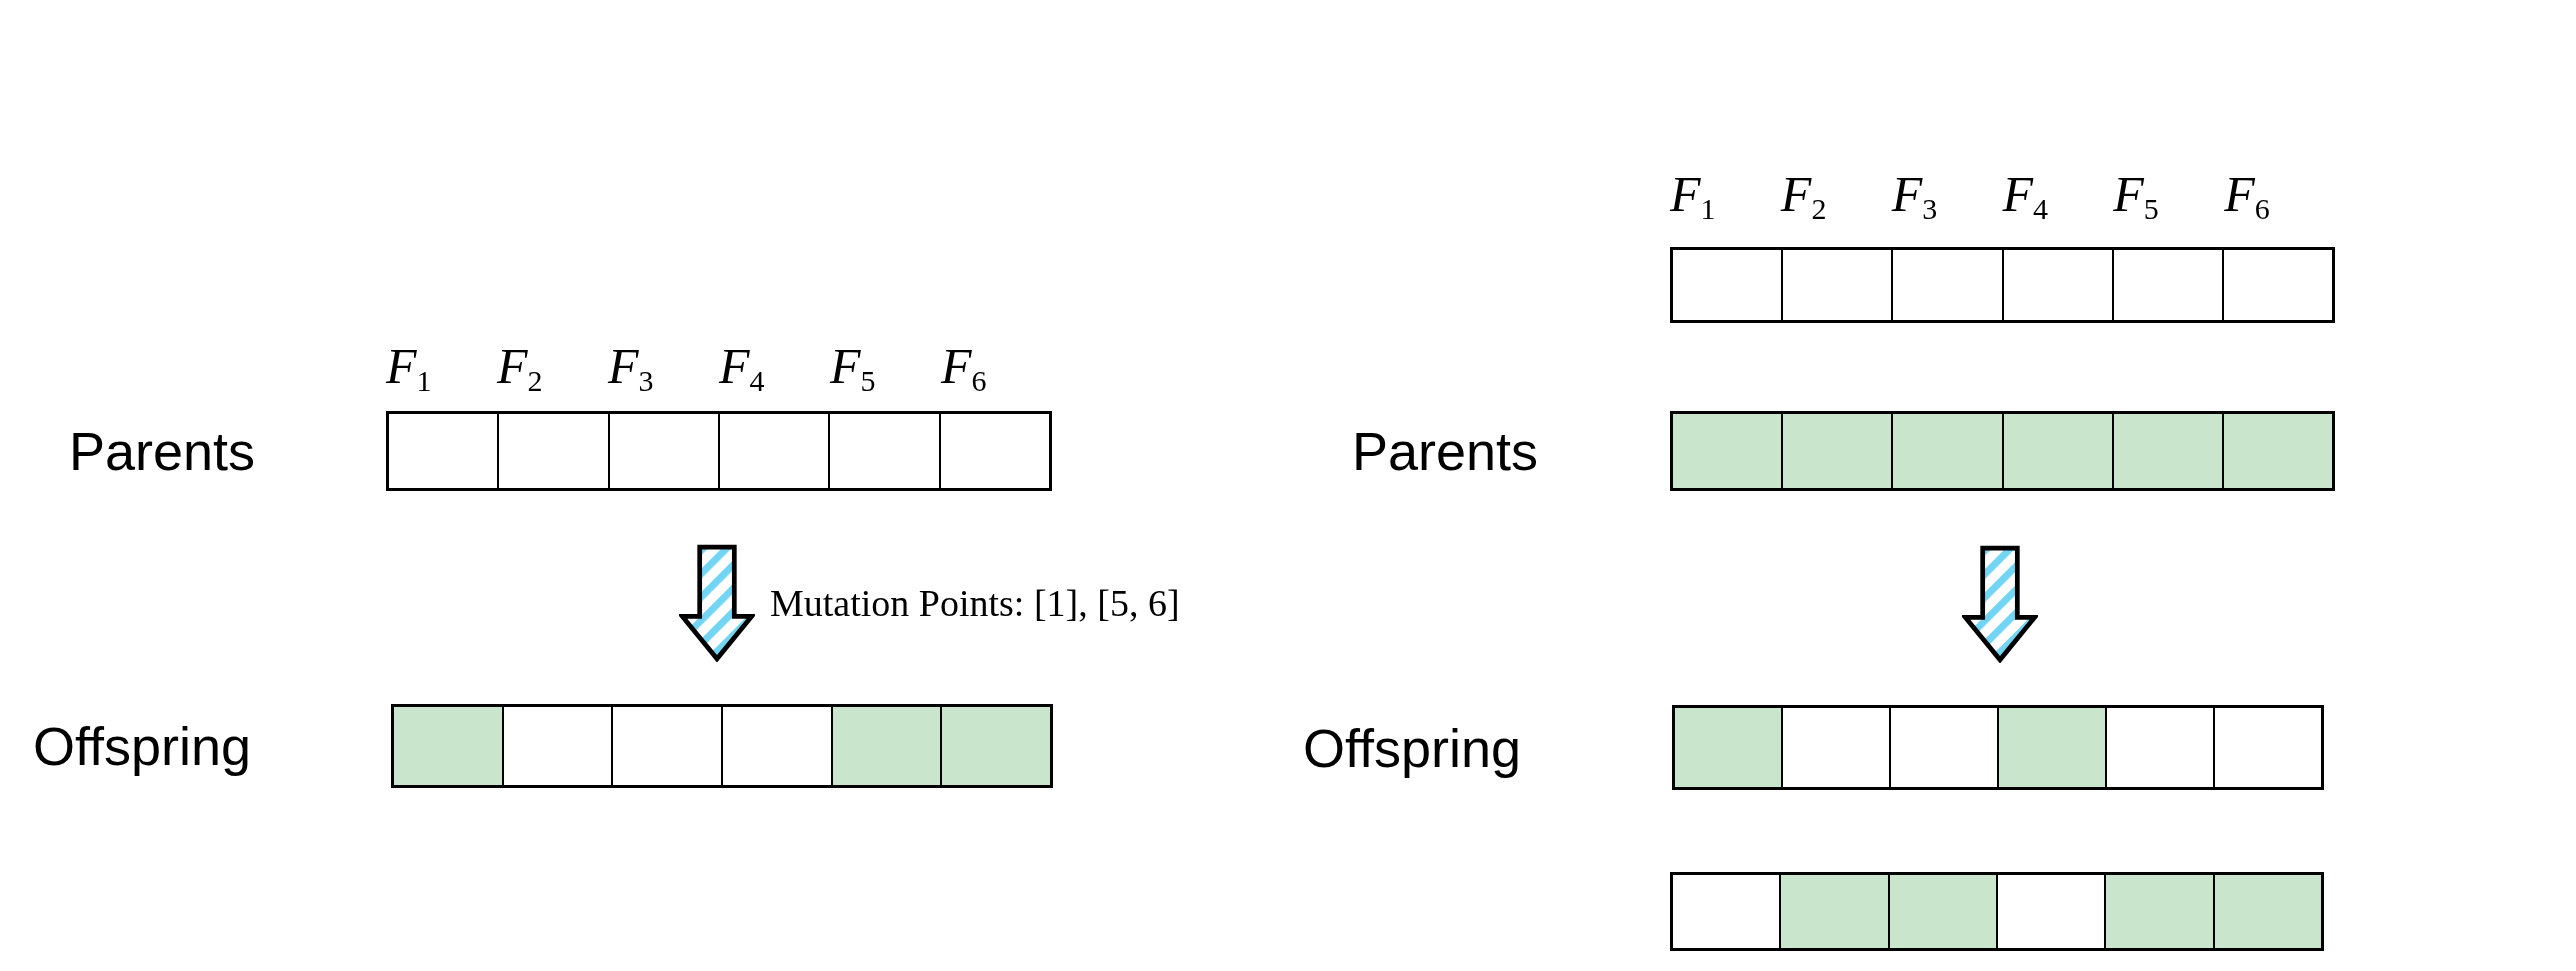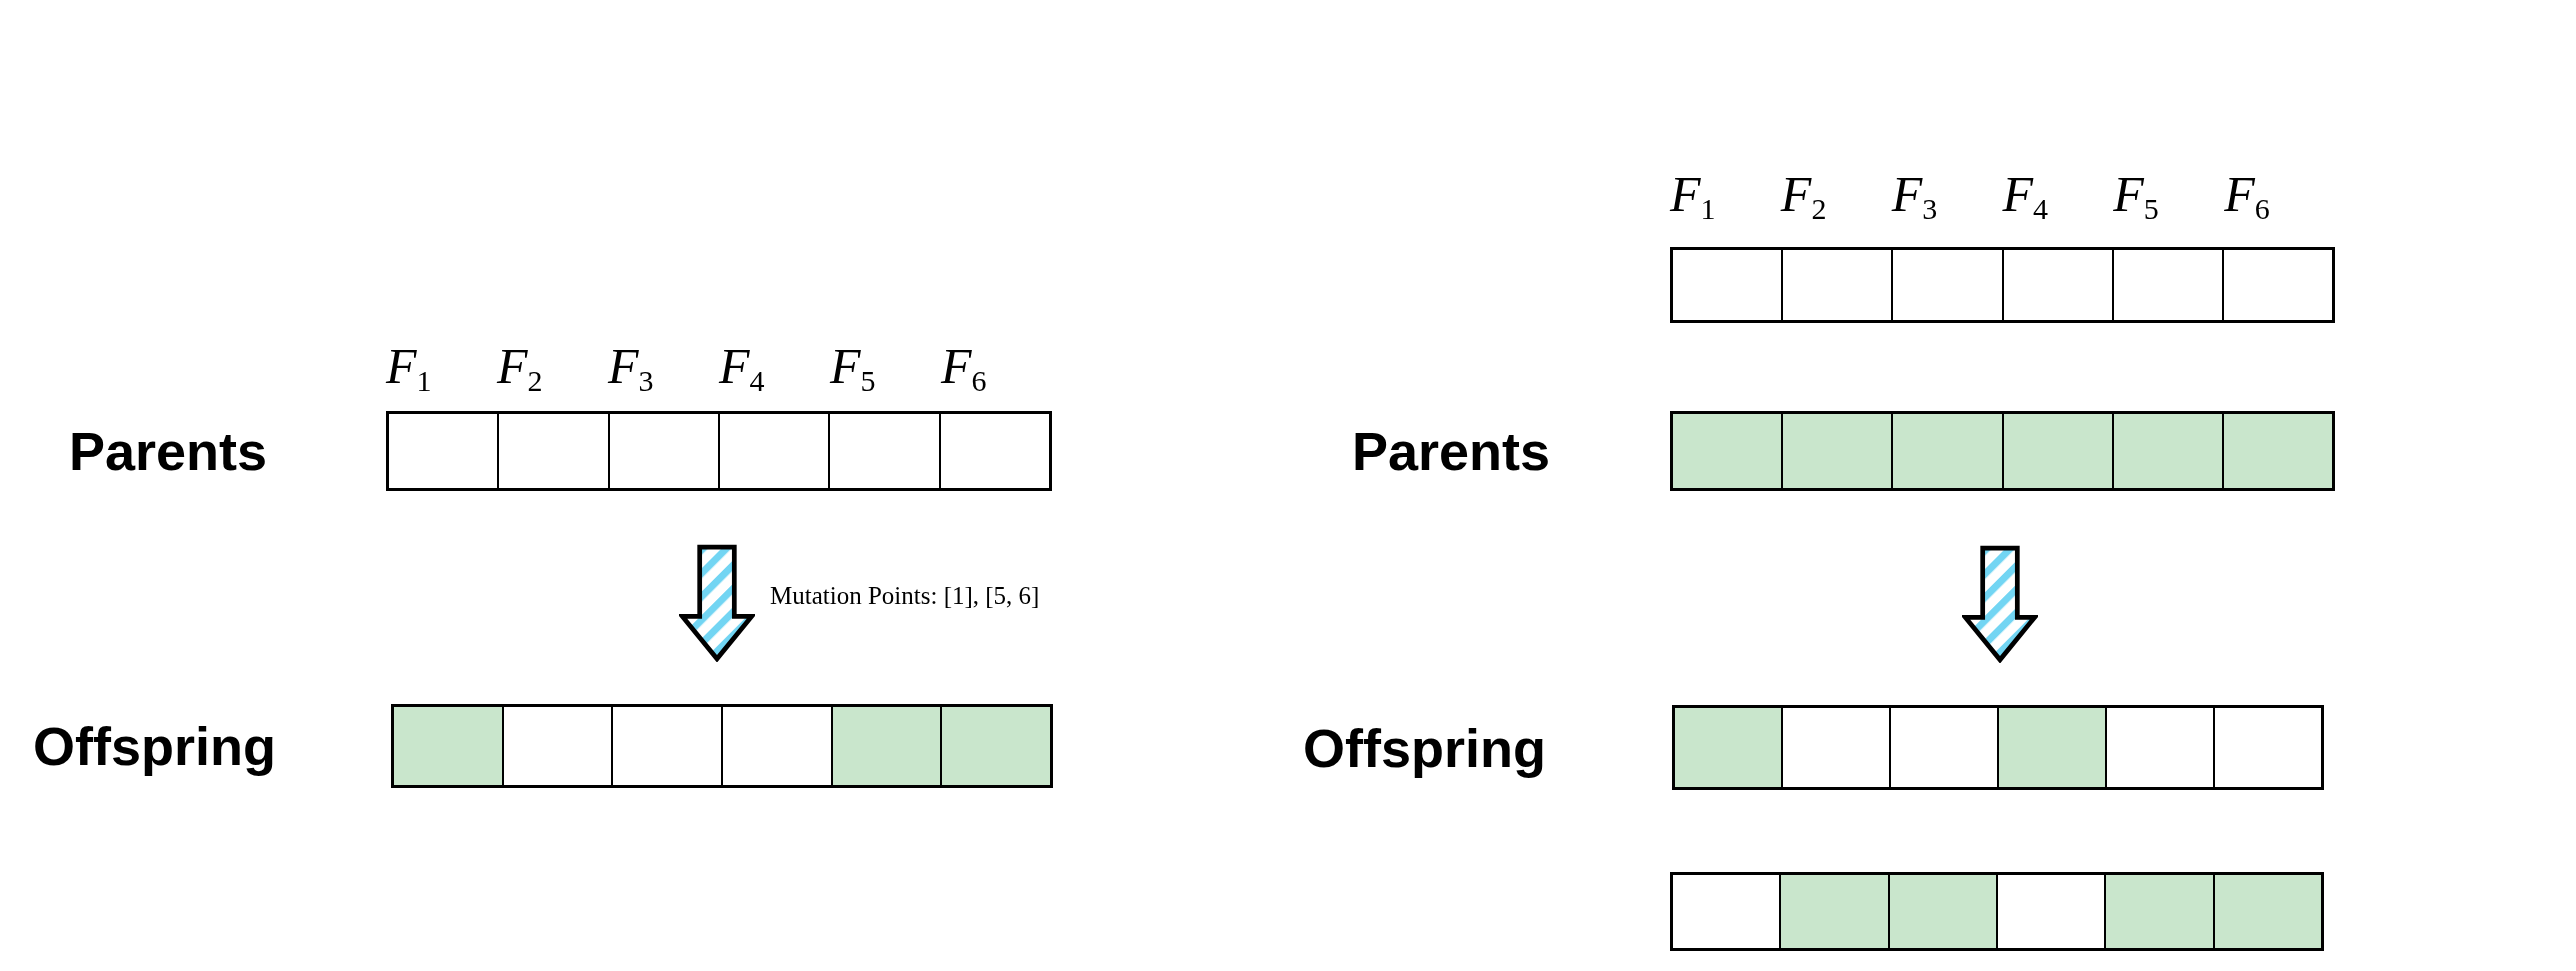--- a/index.html
+++ b/index.html
@@ -21,21 +21,21 @@
     font-family:"Liberation Serif",serif;
     font-weight:700;
     font-size:57px;
     color:var(--ink);
     white-space:nowrap;
     transform:translateX(-50%);
   }
   .side-label{
     display:flex;
     align-items:center;
-    font-weight:700;
+    font-weight:400;
     font-size:54px;
     color:var(--ink);
     white-space:nowrap;
   }
   .gene-labels{
     display:flex;
     font-family:"Liberation Serif",serif;
     font-size:50px;
     color:var(--ink);
   }
@@ -58,21 +58,21 @@
   }
   .cell{
     flex:1 1 0;
     border-left:2.4px solid var(--ink);
     background:#ffffff;
   }
   .cell:first-child{border-left:none;}
   .cell.green{background:var(--green);}
   .annotation{
     font-family:"Liberation Serif",serif;
-    font-size:25px;
+    font-size:38px;
     line-height:1.2;
     color:var(--ink);
     white-space:nowrap;
   }
   .arrow-box{width:76px;height:118px;}
   .stripe-bg{fill:#ffffff;}
   .stripe-fg{fill:var(--stripe);}
 </style>
 </head>
 <body>

